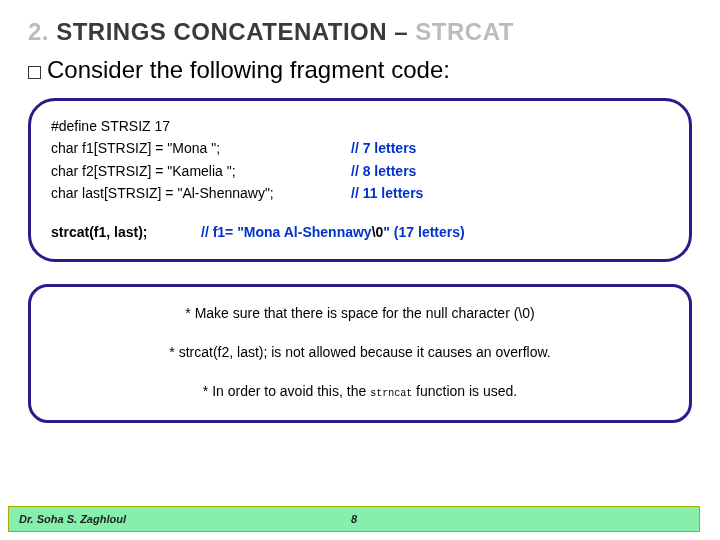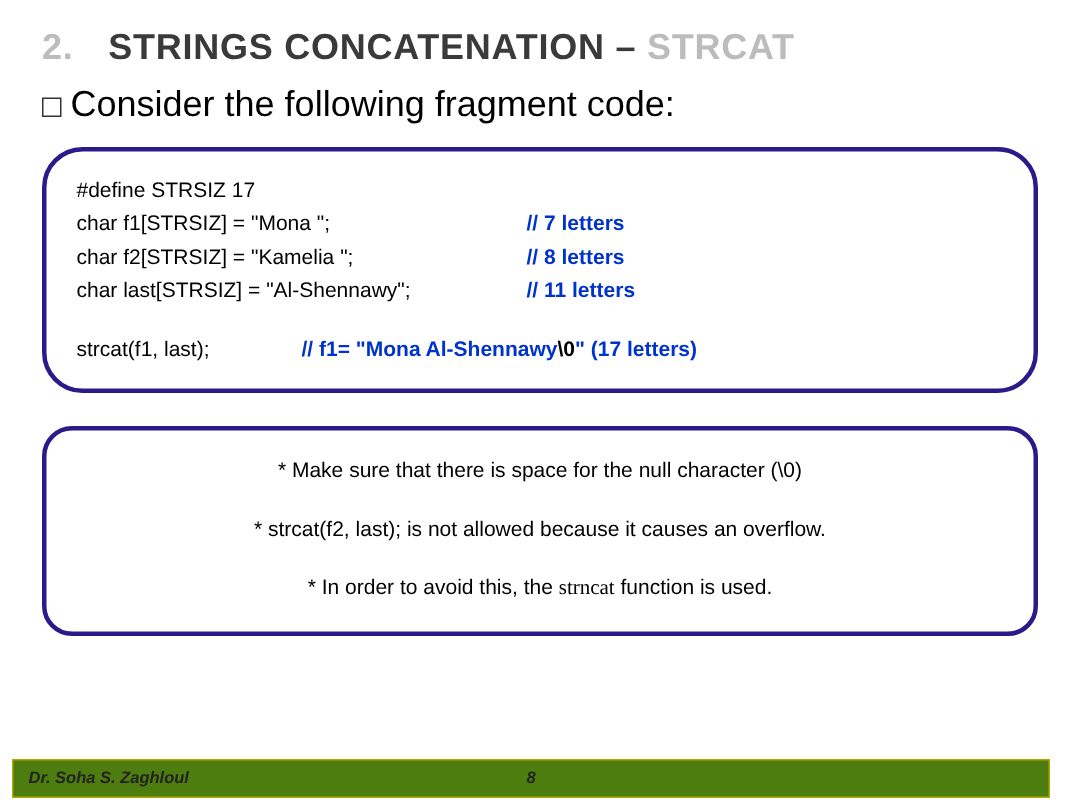--- a/index.html
+++ b/index.html
@@ -17,21 +17,21 @@
     padding: 18px 28px 0 28px;
     position: relative;
   }
   .title {
     font-size: 24px;
     font-weight: bold;
     letter-spacing: 0.5px;
     margin-bottom: 10px;
   }
   .title .num { color: #bcbcbc; }
-  .title .main { color: #3a3a3a; margin-left: 16px; }
+  .title .main { color: #3a3a3a; }
   .title .strcat { color: #bcbcbc; }
   .subtitle {
     font-size: 24px;
     color: #000;
     margin-bottom: 14px;
   }
   .subtitle .checkbox {
     display: inline-block;
     width: 13px;
     height: 13px;
@@ -46,45 +46,45 @@
     padding: 14px 20px 16px 20px;
     margin-bottom: 22px;
     font-family: Verdana, Geneva, sans-serif;
     font-size: 14px;
     line-height: 1.6;
     color: #000;
   }
   .row { display: flex; }
   .c1 { flex: 0 0 300px; }
   .c2 { flex: 1; color: #0033cc; font-weight: bold; }
-  .brow .lc { flex: 0 0 150px; font-weight: normal; }
+  .brow .lc { flex: 0 0 150px; font-weight: bold; }
   .brow .rc { flex: 1; font-weight: bold; }
   .blue { color: #0033cc; }
   .sep { height: 16px; }
   .notebox {
     border: 3px solid #2a1a8a;
     border-radius: 20px;
     padding: 16px 20px 18px 20px;
     font-size: 14px;
     line-height: 1.5;
     color: #000;
     text-align: center;
   }
   .notebox p { margin-bottom: 18px; }
   .notebox p:last-child { margin-bottom: 0; }
-  .mono { font-family: Liberation Serif, serif; font-size: 14px; }
+  .mono { font-family: Liberation Mono, monospace; font-size: 10px; }
   .footer {
     position: absolute;
     left: 0;
     bottom: 8px;
     width: 100%;
     padding: 0 20px 0 8px;
   }
   .footer-bar {
-    background: #4d7c0f;
+    background: #86efac;
     border: 1px solid #b0a800;
     height: 26px;
     display: flex;
     align-items: center;
     position: relative;
   }
   .footer-name {
     font-style: italic;
     font-weight: bold;
     font-size: 11px;

